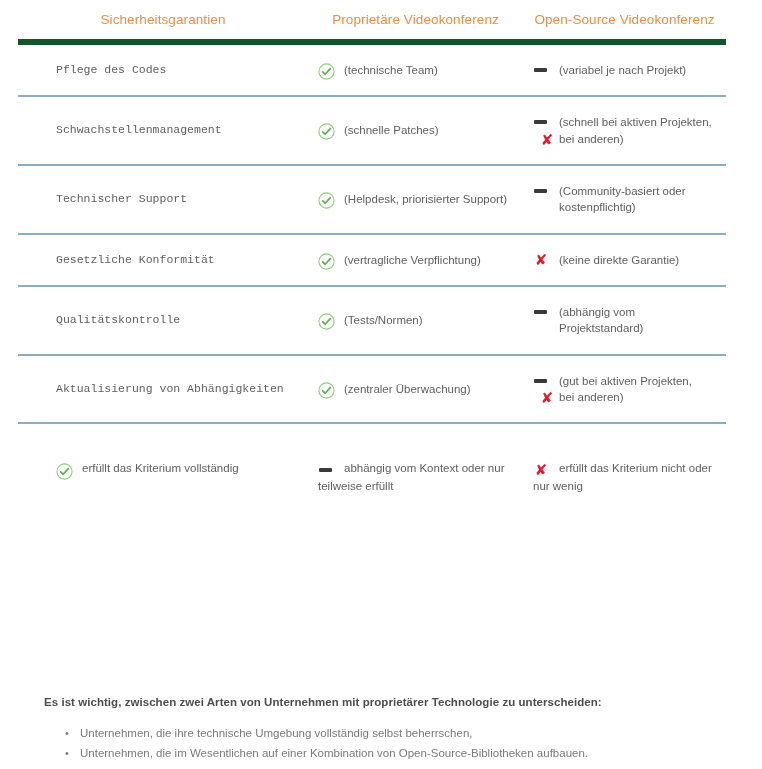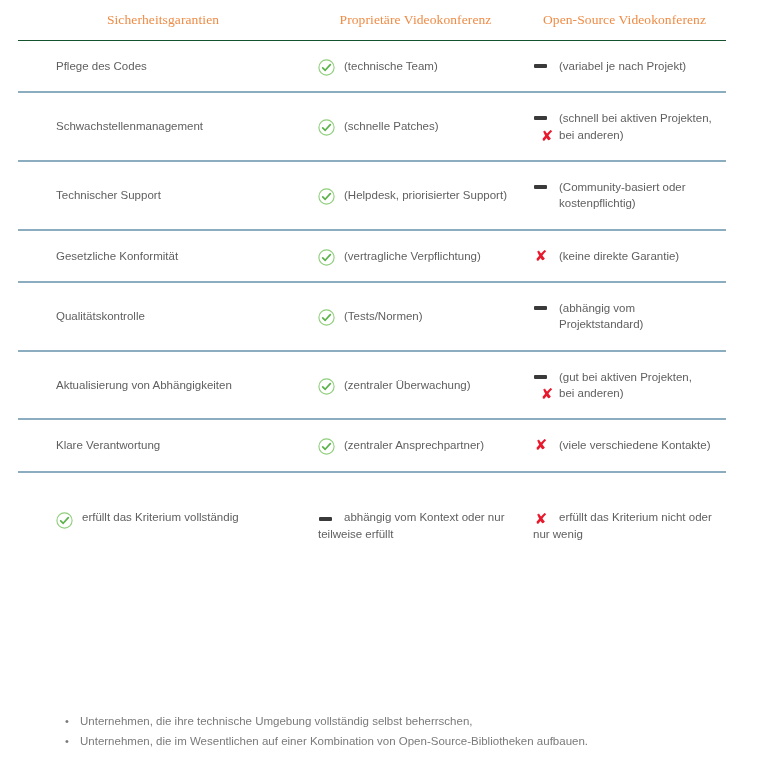--- a/index.html
+++ b/index.html
@@ -37,36 +37,37 @@
     font-weight: normal;
     font-size: 13.5px;
     color: #ef8b45;
     padding: 12px 0 12px 0;
     text-align: center;
     vertical-align: middle;
     letter-spacing: .1px;
   }
   .cmp-table thead th.crit-head { padding-left: 0; }
 
-  .cmp-table thead tr { border-bottom: 1px solid #14532d; font-family: Liberation Serif, serif; }
+  .cmp-table thead tr { border-bottom: 6px solid #14532d; }
 
   .cmp-table tbody tr { border-bottom: 2px solid #8badbf; }
   .cmp-table tbody tr.legend-row { border-bottom: none; }
 
   .cmp-table td {
     font-size: 11.5px;
     line-height: 1.42;
     color: #5f5f5f;
     vertical-align: middle;
     padding: 17px 6px 17px 0;
   }
   td.crit {
     padding-left: 38px;
     padding-right: 14px;
     color: #5f5f5f;
+    font-family: Liberation Mono, monospace;
   }
   td.val {
     padding-left: 10px;
   }
 
   .valwrap {
     display: block;
     position: relative;
     padding-left: 26px;
   }
@@ -308,53 +309,34 @@
             </span>
           </td>
           <td class="val">
             <span class="valwrap">
               <span class="ico ico-dash"></span>
               <span class="txt">(gut bei aktiven Projekten,</span>
               <span class="inline-line"><span class="ico ico-x">✘</span><span>bei anderen)</span></span>
             </span>
           </td>
         </tr>
-        <tr>
-          <td class="crit">Klare Verantwortung</td>
-          <td class="val">
-            <span class="valwrap">
-              <span class="ico ico-check">
-                <svg width="17" height="17" viewBox="0 0 17 17">
-                  <circle cx="8.5" cy="8.5" r="7.6" fill="none" stroke="#8fce7b" stroke-width="1.1"></circle>
-                  <path d="M4.7 8.8 L7.2 11.3 L12.3 5.6" fill="none" stroke="#5bb24a" stroke-width="1.7" stroke-linecap="round" stroke-linejoin="round"></path>
-                </svg>
-              </span>
-              <span class="txt">(zentraler Ansprechpartner)</span>
-            </span>
-          </td>
-          <td class="val">
-            <span class="valwrap">
-              <span class="ico ico-x">✘</span>
-              <span class="txt">(viele verschiedene Kontakte)</span>
-            </span>
-          </td>
-        </tr>
         <tr class="legend-row">
           <td class="lg-crit"><span class="legend-cell"><span class="ico ico-check">
                 <svg width="17" height="17" viewBox="0 0 17 17">
                   <circle cx="8.5" cy="8.5" r="7.6" fill="none" stroke="#8fce7b" stroke-width="1.1"></circle>
                   <path d="M4.7 8.8 L7.2 11.3 L12.3 5.6" fill="none" stroke="#5bb24a" stroke-width="1.7" stroke-linecap="round" stroke-linejoin="round"></path>
                 </svg>
               </span><span>erfüllt das Kriterium vollständig</span></span></td>
           <td class="lg-val"><span class="legend-cell"><span class="ico ico-dash"></span><span>abhängig vom Kontext oder nur teilweise erfüllt</span></span></td>
           <td class="lg-val"><span class="legend-cell"><span class="ico ico-x">✘</span><span>erfüllt das Kriterium nicht oder nur wenig</span></span></td>
         </tr>
       </tbody>
   </table>
 
   <div class="note">
+    <p class="note-title">Es ist wichtig, zwischen zwei Arten von Unternehmen mit proprietärer Technologie zu unterscheiden:</p>
     <ul class="note-list">
         <li>Unternehmen, die ihre technische Umgebung vollständig selbst beherrschen,</li>
         <li>Unternehmen, die im Wesentlichen auf einer Kombination von Open-Source-Bibliotheken aufbauen.</li>
       </ul>
   </div>
 
 </div>
 
 </body></html>

